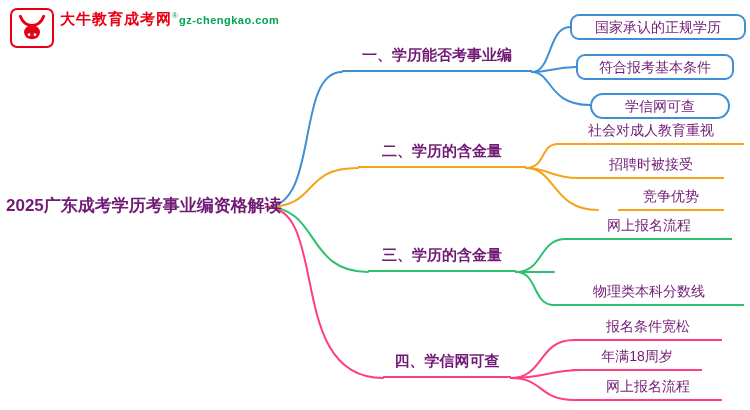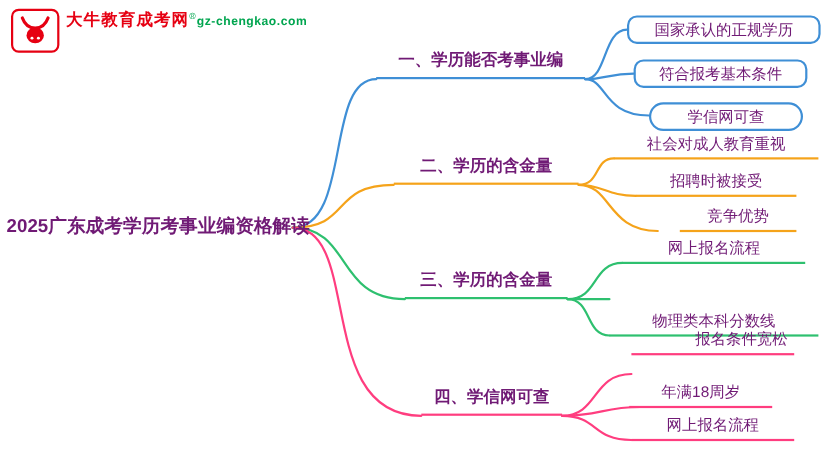--- a/index.html
+++ b/index.html
@@ -81,17 +81,17 @@
   <div class="node leaf-box" style="left:576px;top:54px;width:158px;">符合报考基本条件</div>
   <div class="node leaf-box" style="left:590px;top:93px;width:140px;border-radius:13px;">学信网可查</div>
 
   <div class="node leaf-line orange" style="left:578px;top:154px;width:146px;">招聘时被接受</div>
   <div class="node leaf-line orange" style="left:558px;top:120px;width:186px;">社会对成人教育重视</div>
   <div class="node leaf-line orange" style="left:618px;top:186px;width:106px;">竞争优势</div>
 
   <div class="node leaf-line green" style="left:566px;top:215px;width:166px;">网上报名流程</div>
   <div class="node leaf-line green" style="left:554px;top:281px;width:190px;">物理类本科分数线</div>
 
-  <div class="node leaf-line pink" style="left:574px;top:298px;width:148px;text-align:right;">报名条件宽松</div>
+  <div class="node leaf-line pink" style="left:574px;top:316px;width:148px;">报名条件宽松</div>
   <div class="node leaf-line pink" style="left:572px;top:346px;width:130px;">年满18周岁</div>
   <div class="node leaf-line pink" style="left:574px;top:376px;width:148px;">网上报名流程</div>
 
 </div>
 
 </body></html>

